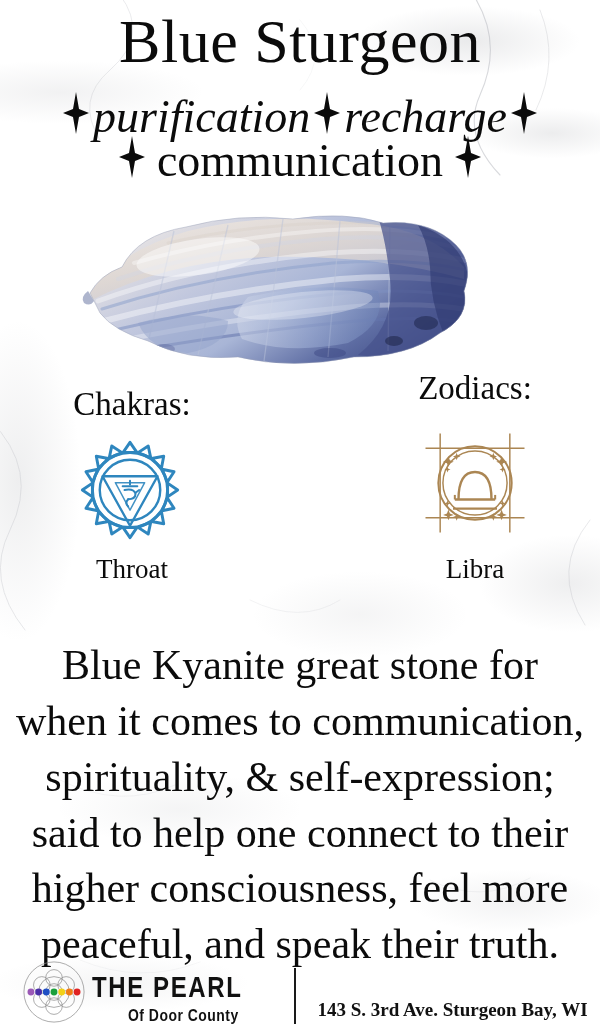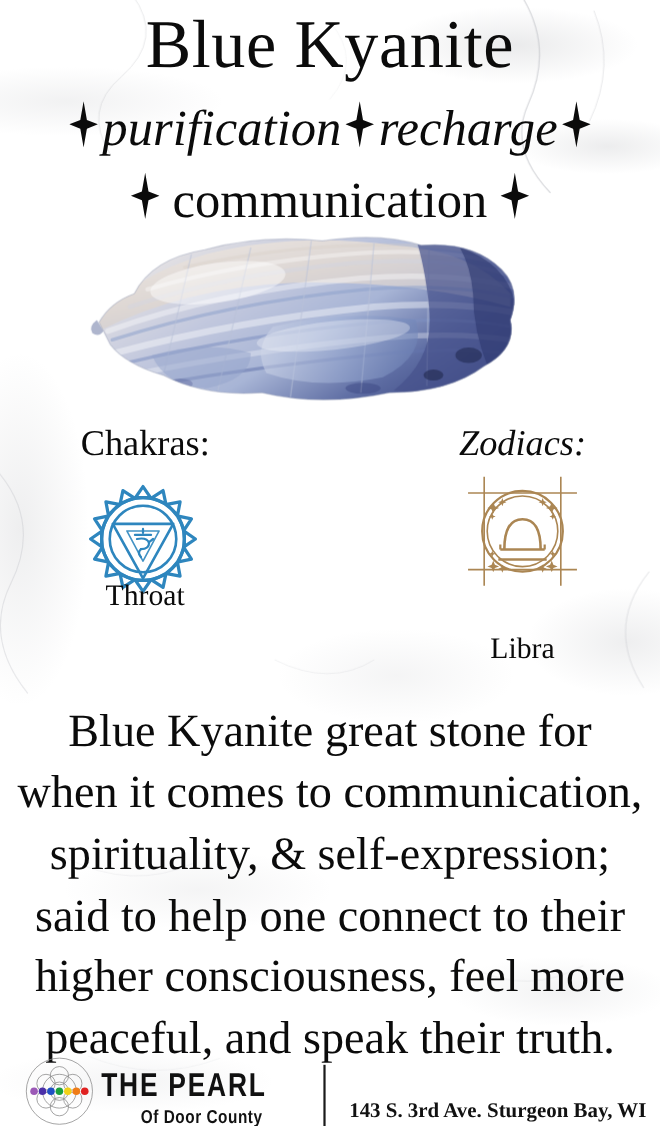--- a/index.html
+++ b/index.html
@@ -48,21 +48,21 @@
   .kw {
     position: absolute;
     left: 0; right: 0;
     text-align: center;
     color: #0b0b0b;
     font-size: 46px;
     line-height: 1.0;
     white-space: nowrap;
   }
   .kw1 { top: 92px; font-style: italic; }
-  .kw2 { top: 157px; }
+  .kw2 { top: 136px; }
   .spark { display:inline-block; vertical-align: -0.04em; }
   .kw .gap { display:inline-block; width:4px; }
 
   
   .crystal-wrap {
     position: absolute;
     left: 78px;
     top: 205px;
     width: 400px;
     height: 175px;
@@ -72,41 +72,41 @@
   
   .col-head {
     position: absolute;
     font-size: 33px;
     color: #0b0b0b;
     text-align: center;
     width: 240px;
     line-height: 1;
   }
   .col-head.left  { left: 12px;  top: 388px; }
-  .col-head.right { left: 355px; top: 388px; font-style: italic; }
+  .col-head.right { left: 355px; top: 372px; }
 
   .sym {
     position: absolute;
     width: 110px;
     height: 110px;
   }
   .sym.left  { left: 75px;  top: 435px; }
   .sym.right { left: 420px; top: 428px; }
   .sym svg { width: 100%; height: 100%; display: block; }
 
   .col-foot {
     position: absolute;
     font-size: 27px;
     color: #0b0b0b;
     text-align: center;
     width: 240px;
     line-height: 1;
   }
-  .col-foot.left  { left: 12px;  top: 528px; }
-  .col-foot.right { left: 355px; top: 556px; margin-top: 20px; }
+  .col-foot.left  { left: 12px;  top: 556px; }
+  .col-foot.right { left: 355px; top: 556px; }
 
   
   .body-copy {
     position: absolute;
     left: 14px;
     right: 14px;
     top: 638px;
     text-align: center;
     font-size: 42px;
     line-height: 1.33;
@@ -184,21 +184,21 @@
       <path d="M-10 420 Q40 470 10 530 Q-15 580 25 630" stroke-width="1.0" opacity="0.6"></path>
       <path d="M590 520 Q550 570 585 625" stroke-width="1.0" opacity="0.6"></path>
       <path d="M250 600 Q300 625 340 600" stroke-width="0.7" opacity="0.45"></path>
       <path d="M60 780 Q120 810 175 785" stroke-width="0.7" opacity="0.4"></path>
       <path d="M430 880 Q480 905 530 878" stroke-width="0.7" opacity="0.45"></path>
       <path d="M80 960 Q140 985 200 962" stroke-width="0.6" opacity="0.35"></path>
       <path d="M300 20 Q330 55 300 90" stroke-width="0.6" opacity="0.35"></path>
     </g>
   </svg>
 
-  <div class="title">Blue Kyanite</div>
+  <div class="title">Blue Sturgeon</div>
 
   <div class="kw kw1">
     <span class="spark">
       <svg width="26" height="42" viewBox="0 0 26 42">
           <path d="M13 0 L16 17 L26 21 L16 25 L13 42 L10 25 L0 21 L10 17 Z" fill="#0b0b0b"></path>
         </svg>
     </span><span class="gap"></span><span>purification</span><span class="gap"></span><span class="spark">
       <svg width="26" height="42" viewBox="0 0 26 42">
           <path d="M13 0 L16 17 L26 21 L16 25 L13 42 L10 25 L0 21 L10 17 Z" fill="#0b0b0b"></path>
         </svg>

